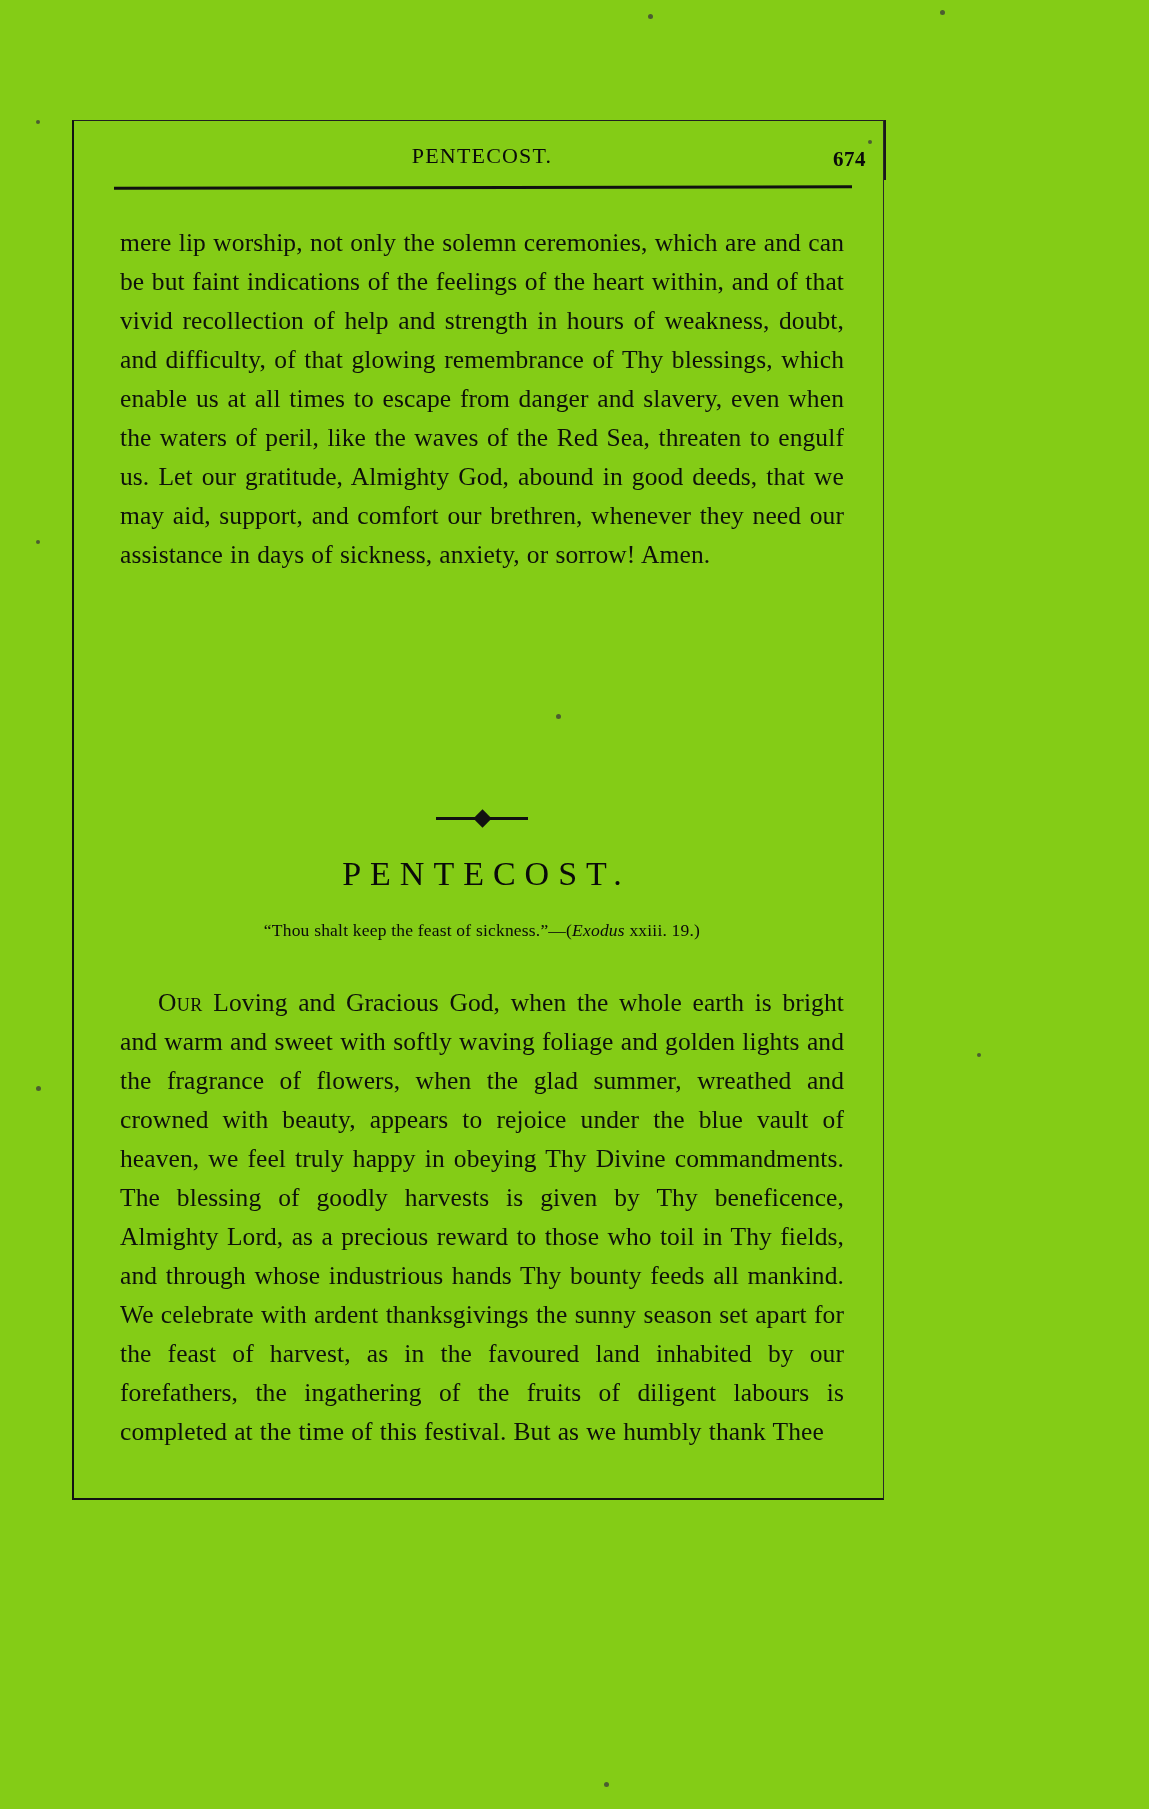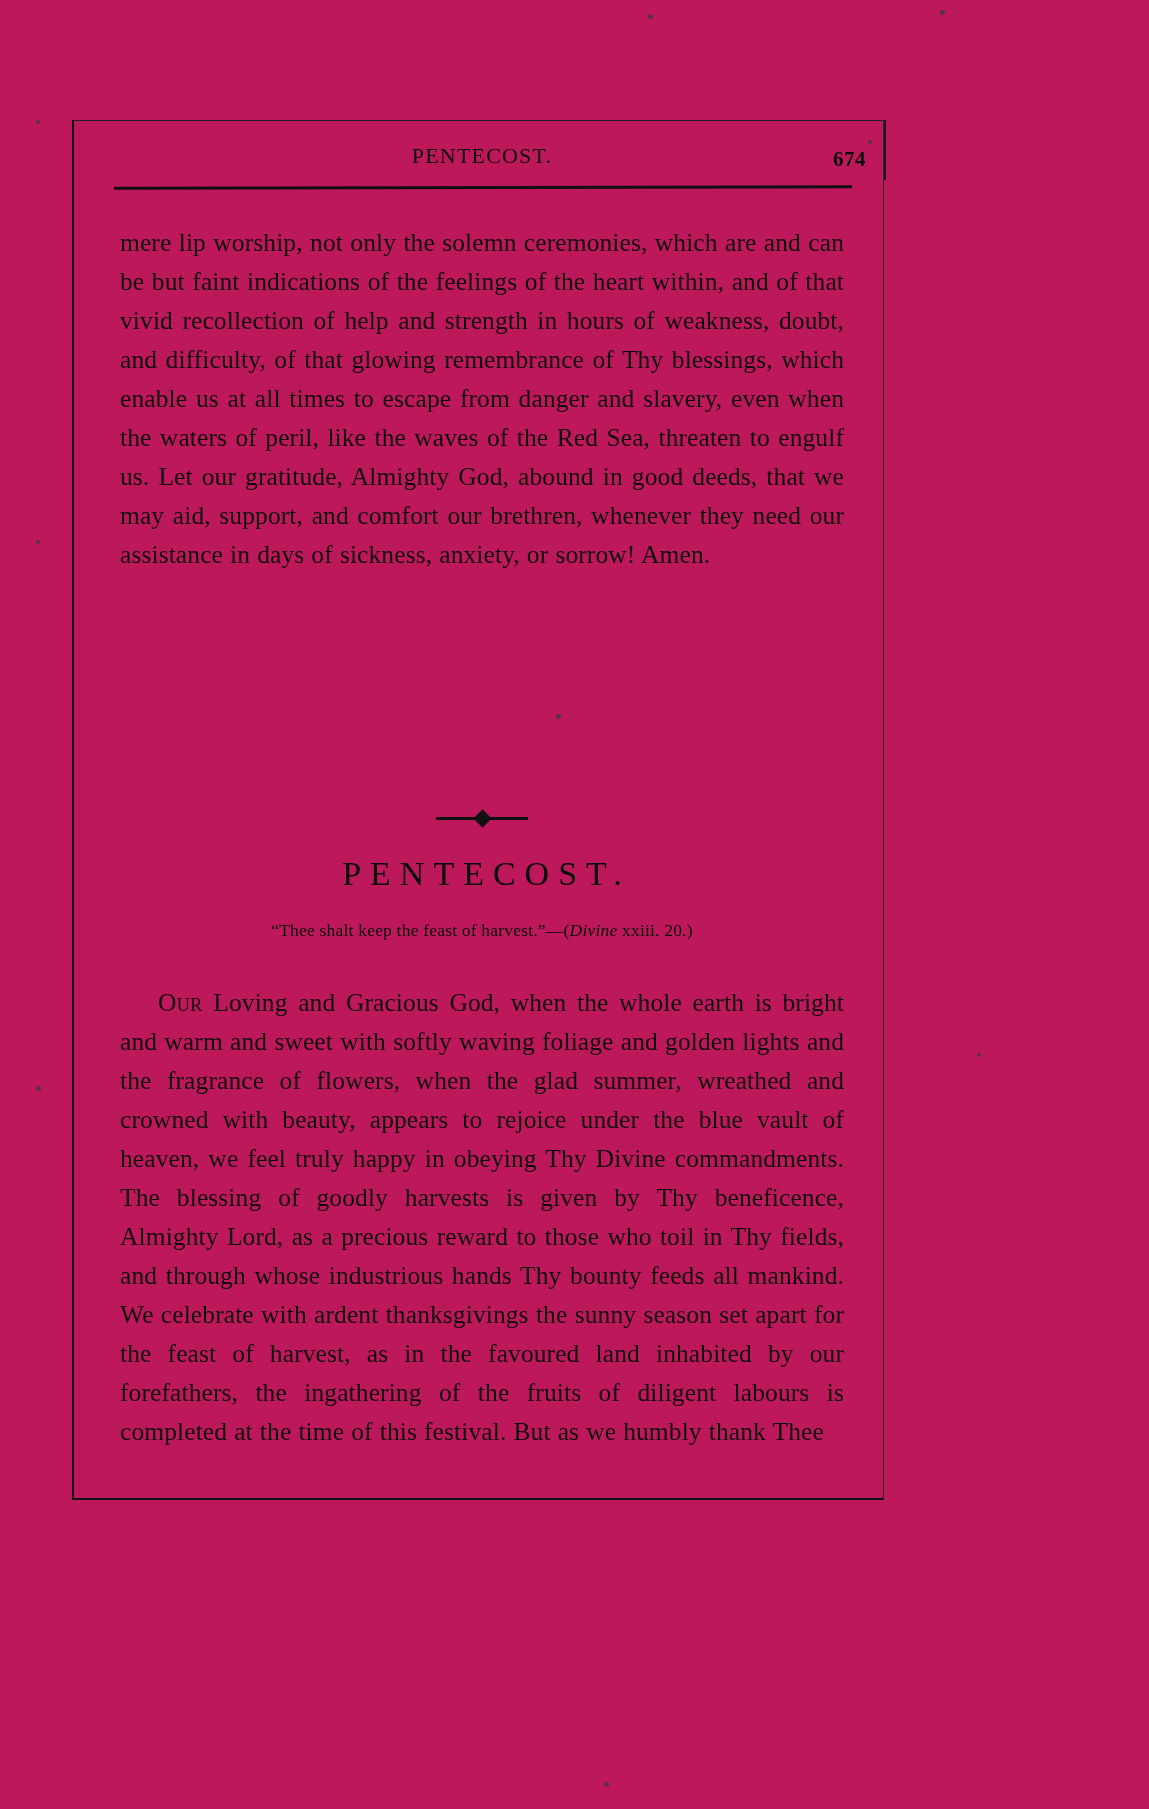--- a/index.html
+++ b/index.html
@@ -14,21 +14,21 @@
     position: relative;
     font-family: "Liberation Serif", "DejaVu Serif", serif;
     color: #0a0a0a;
     overflow: hidden;
   }
 
   
   .scan-sheet {
     position: absolute;
     inset: 0;
-    background: #be185d;
+    background: #84cc16;
   }
 
   
   .speck {
     position: absolute;
     background: #3a3a3a;
     border-radius: 50%;
     opacity: .75;
   }
 
@@ -215,21 +215,21 @@
     <p class="body-par first ink-soft">mere lip worship, not only the solemn ceremonies, which are and can be but faint indications of the feelings of the heart within, and of that vivid recollection of help and strength in hours of weakness, doubt, and difficulty, of that glowing remembrance of Thy blessings, which enable us at all times to escape from danger and slavery, even when the waters of peril, like the waves of the Red Sea, threaten to engulf us.  Let our gratitude, Almighty God, abound in good deeds, that we may aid, support, and comfort our brethren, whenever they need our assistance in days of sickness, anxiety, or sorrow! Amen.</p>
 
     <div class="ornament">
       <div class="ornament-rule"></div>
       <div class="ornament-diamond"></div>
     </div>
 
     <div class="section-heading">PENTECOST.</div>
 
     <div class="epigraph">
-      <span>“Thee shalt keep the feast of harvest.”—(</span><span class="ref-italic">Divine</span><span> xxiii. 20.)</span>
+      <span>“Thou shalt keep the feast of sickness.”—(</span><span class="ref-italic">Exodus</span><span> xxiii. 19.)</span>
     </div>
 
     <div class="second-block">
       <p class="body-par opening ink-soft"><span class="smallcaps">Our</span><span> Loving and Gracious God, when the whole earth is bright and warm and sweet with softly waving foliage and golden lights and the fragrance of flowers, when the glad summer, wreathed and crowned with beauty, appears to rejoice under the blue vault of heaven, we feel truly happy in obeying Thy Divine commandments.  The blessing of goodly harvests is given by Thy beneficence, Almighty Lord, as a precious reward to those who toil in Thy fields, and through whose industrious hands Thy bounty feeds all mankind.  We celebrate with ardent thanksgivings the sunny season set apart for the feast of harvest, as in the favoured land inhabited by our forefathers, the ingathering of the fruits of diligent labours is completed at the time of this festival.  But as we humbly thank Thee</span></p>
     </div>
 
   </div>
 </div>
 
 </body></html>

